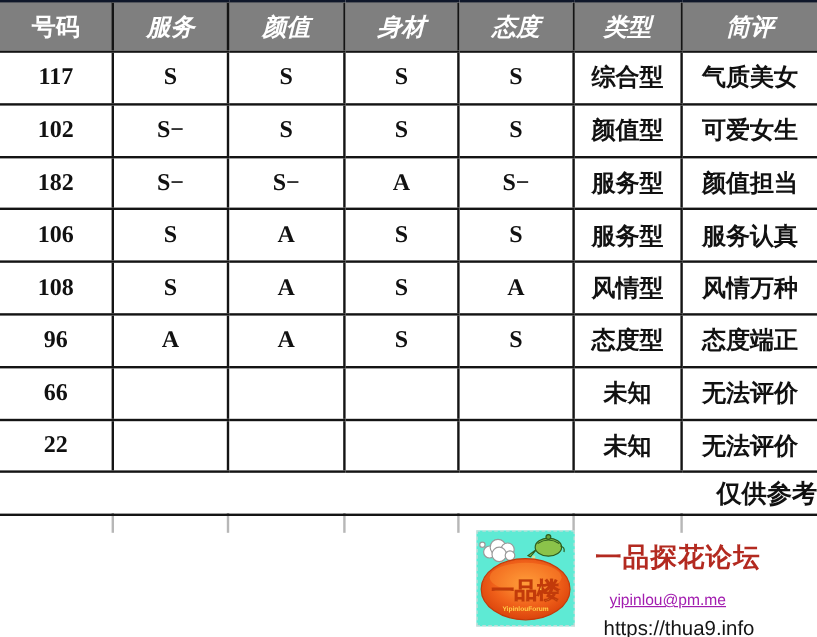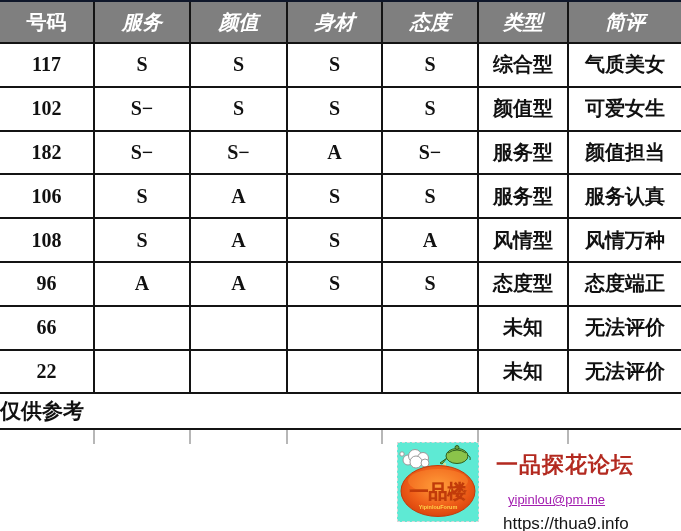--- a/index.html
+++ b/index.html
@@ -17,21 +17,21 @@
     height:40px; border-top:2px solid #0f172a; border-bottom:2px solid #141414;
   }
   thead th + th { border-left:2px solid #141414;font-style:italic; }
   tbody.data td {
     height:41.8px; border-bottom:2px solid #141414;
     font-size:20px; font-weight:700; color:#111111;
   }
   tbody.data td + td { border-left:2px solid #141414; }
   tbody.foot td.footer-cell {
     height:34px; border-bottom:2px solid #141414;
-    font-size:21px; font-weight:700; color:#111111; text-align:left;
+    font-size:21px; font-weight:700; color:#111111; text-align:right;
   }
   tbody.partial td { height:14px; border-bottom:none; }
   tbody.partial td + td { border-left:2px solid #b7b7b7; }
 
   
   .logo-box {
     position:absolute; left:397px; top:442px; width:82px; height:80px;
     background:#5eead4; border:1px dashed #d9d9d9; z-index:5; box-sizing:border-box;
   }
   .wm-forum {

